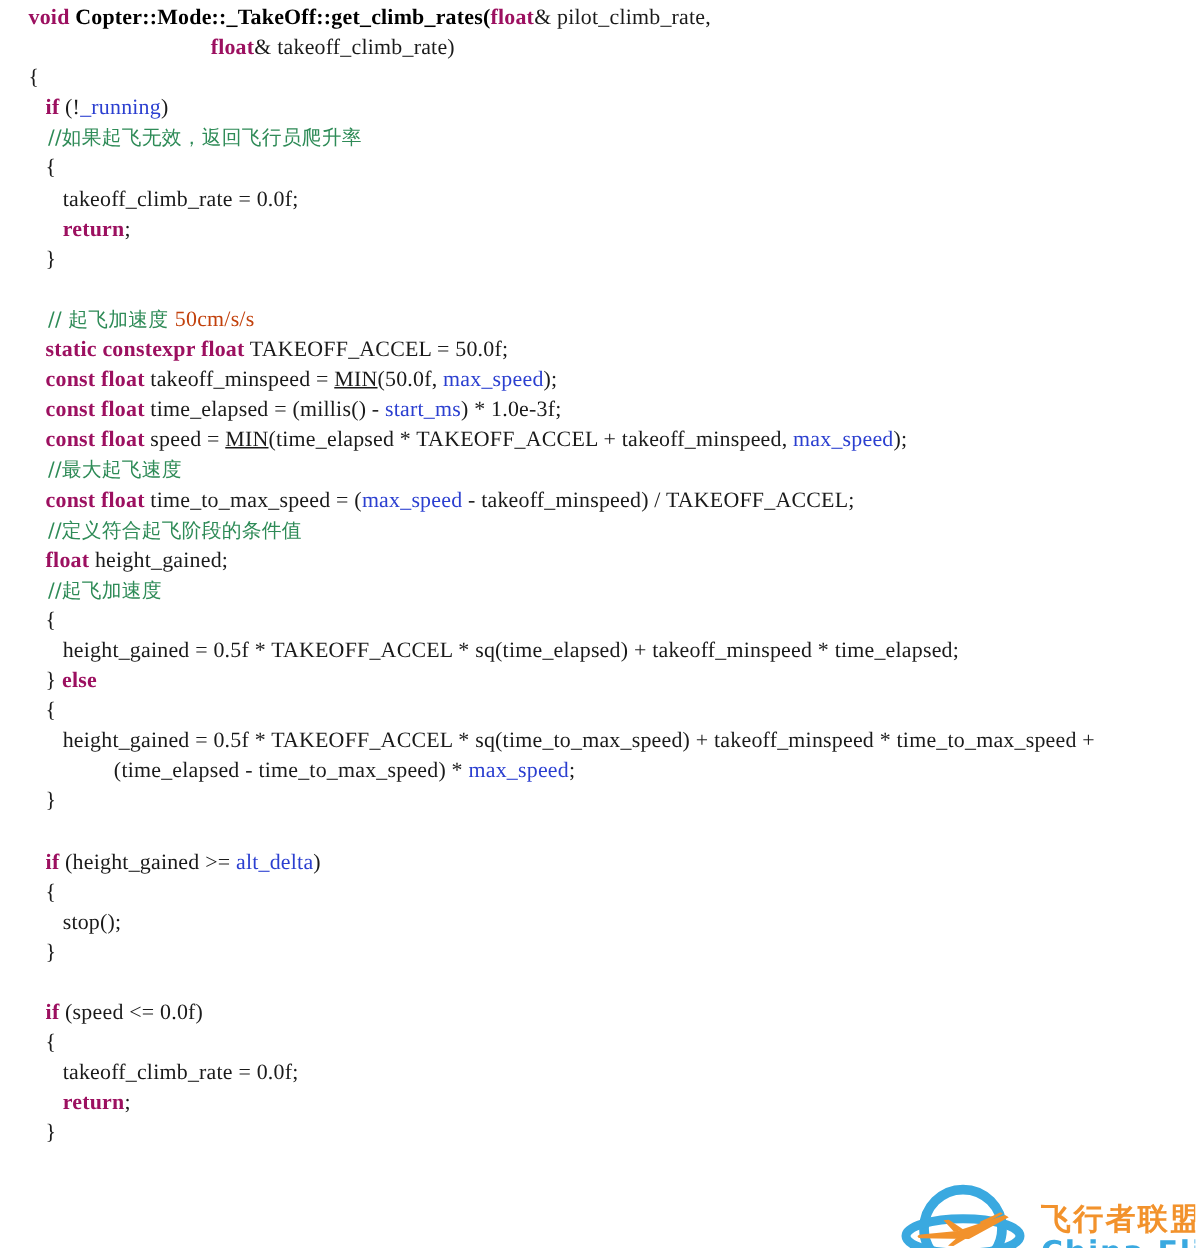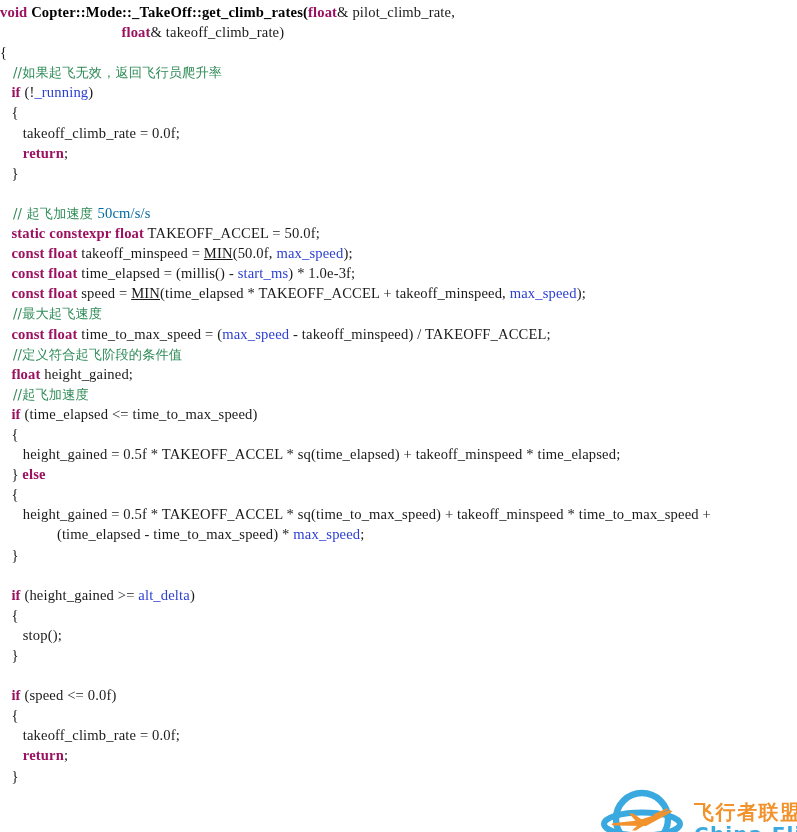--- a/index.html
+++ b/index.html
@@ -25,26 +25,27 @@
     box-sizing: border-box;
   }
 
   .code-line {
     font-size: 14.6px;
     line-height: 20.1px;
     height: 20.1px;
     white-space: pre;
     color: #1a1a1a;
     letter-spacing: 0.01em;
+    padding-left: 19px;
   }
 
   
   .t-kw      { color: #9c1060; font-weight: bold; }  
   .t-fn      { color: #000000; font-weight: bold; }  
-  .t-cmt     { color: #0369a1; }                     
+  .t-cmt     { color: #c2410c; }                     
   .t-cmt-cn  { color: #2e8b57; font-family: "DejaVu Sans", "Liberation Sans", sans-serif; font-size: 13.2px; }
   .t-var     { color: #2b3fd0; }                     
   .t-macro   { color: #1a1a1a; text-decoration: underline; }
   .t-plain   { color: #1a1a1a; }
 
   
   #watermark {
     position: absolute;
     left: 598px;
     top: 783px;
@@ -53,38 +54,37 @@
   }
   #watermark svg { display: block; }
 </style>
 </head>
 <body>
 
 <div id="code-listing">
     <div class="code-line"><span class="t-kw">void </span><span class="t-fn">Copter::Mode::_TakeOff::get_climb_rates(</span><span class="t-kw">float</span><span class="t-plain">&amp; pilot_climb_rate,</span></div>
     <div class="code-line"><span class="t-plain">                                </span><span class="t-kw">float</span><span class="t-plain">&amp; takeoff_climb_rate)</span></div>
     <div class="code-line"><span class="t-plain">{</span></div>
+    <div class="code-line"><span class="t-plain">   </span><span class="t-kw">if</span><span class="t-plain"> (!</span><span class="t-var">_running</span><span class="t-plain">)</span></div>
     <div class="code-line"><span class="t-cmt-cn">   //如果起飞无效，返回飞行员爬升率</span></div>
-    <div class="code-line"><span class="t-plain">   </span><span class="t-kw">if</span><span class="t-plain"> (!</span><span class="t-var">_running</span><span class="t-plain">)</span></div>
     <div class="code-line"><span class="t-plain">   {</span></div>
     <div class="code-line"><span class="t-plain">      takeoff_climb_rate = 0.0f;</span></div>
     <div class="code-line"><span class="t-plain">      </span><span class="t-kw">return</span><span class="t-plain">;</span></div>
     <div class="code-line"><span class="t-plain">   }</span></div>
     <div class="code-line">&nbsp;</div>
     <div class="code-line"><span class="t-cmt-cn">   // 起飞加速度 </span><span class="t-cmt">50cm/s/s</span></div>
     <div class="code-line"><span class="t-plain">   </span><span class="t-kw">static constexpr float</span><span class="t-plain"> TAKEOFF_ACCEL = 50.0f;</span></div>
     <div class="code-line"><span class="t-plain">   </span><span class="t-kw">const float</span><span class="t-plain"> takeoff_minspeed = </span><span class="t-macro">MIN</span><span class="t-plain">(50.0f, </span><span class="t-var">max_speed</span><span class="t-plain">);</span></div>
     <div class="code-line"><span class="t-plain">   </span><span class="t-kw">const float</span><span class="t-plain"> time_elapsed = (millis() - </span><span class="t-var">start_ms</span><span class="t-plain">) * 1.0e-3f;</span></div>
     <div class="code-line"><span class="t-plain">   </span><span class="t-kw">const float</span><span class="t-plain"> speed = </span><span class="t-macro">MIN</span><span class="t-plain">(time_elapsed * TAKEOFF_ACCEL + takeoff_minspeed, </span><span class="t-var">max_speed</span><span class="t-plain">);</span></div>
     <div class="code-line"><span class="t-cmt-cn">   //最大起飞速度</span></div>
     <div class="code-line"><span class="t-plain">   </span><span class="t-kw">const float</span><span class="t-plain"> time_to_max_speed = (</span><span class="t-var">max_speed</span><span class="t-plain"> - takeoff_minspeed) / TAKEOFF_ACCEL;</span></div>
     <div class="code-line"><span class="t-cmt-cn">   //定义符合起飞阶段的条件值</span></div>
     <div class="code-line"><span class="t-plain">   </span><span class="t-kw">float</span><span class="t-plain"> height_gained;</span></div>
     <div class="code-line"><span class="t-cmt-cn">   //起飞加速度</span></div>
-    <div class="code-line"><span class="t-plain">   </span><span class="t-kw">if</span><span class="t-plain"> (time_elapsed &lt;= time_to_max_speed)</span></div>
     <div class="code-line"><span class="t-plain">   {</span></div>
     <div class="code-line"><span class="t-plain">      height_gained = 0.5f * TAKEOFF_ACCEL * sq(time_elapsed) + takeoff_minspeed * time_elapsed;</span></div>
     <div class="code-line"><span class="t-plain">   } </span><span class="t-kw">else</span></div>
     <div class="code-line"><span class="t-plain">   {</span></div>
     <div class="code-line"><span class="t-plain">      height_gained = 0.5f * TAKEOFF_ACCEL * sq(time_to_max_speed) + takeoff_minspeed * time_to_max_speed +</span></div>
     <div class="code-line"><span class="t-plain">               (time_elapsed - time_to_max_speed) * </span><span class="t-var">max_speed</span><span class="t-plain">;</span></div>
     <div class="code-line"><span class="t-plain">   }</span></div>
     <div class="code-line">&nbsp;</div>
     <div class="code-line"><span class="t-plain">   </span><span class="t-kw">if</span><span class="t-plain"> (height_gained &gt;= </span><span class="t-var">alt_delta</span><span class="t-plain">)</span></div>
     <div class="code-line"><span class="t-plain">   {</span></div>

